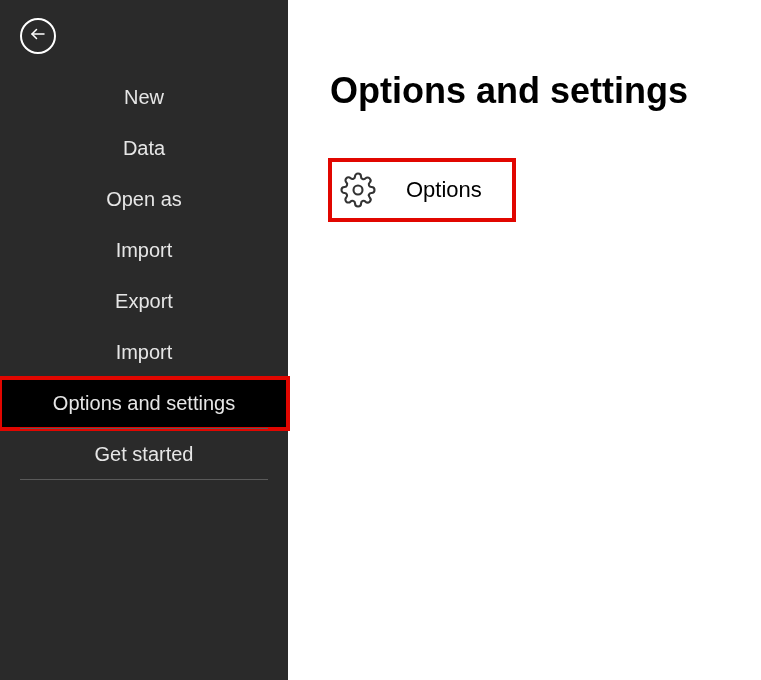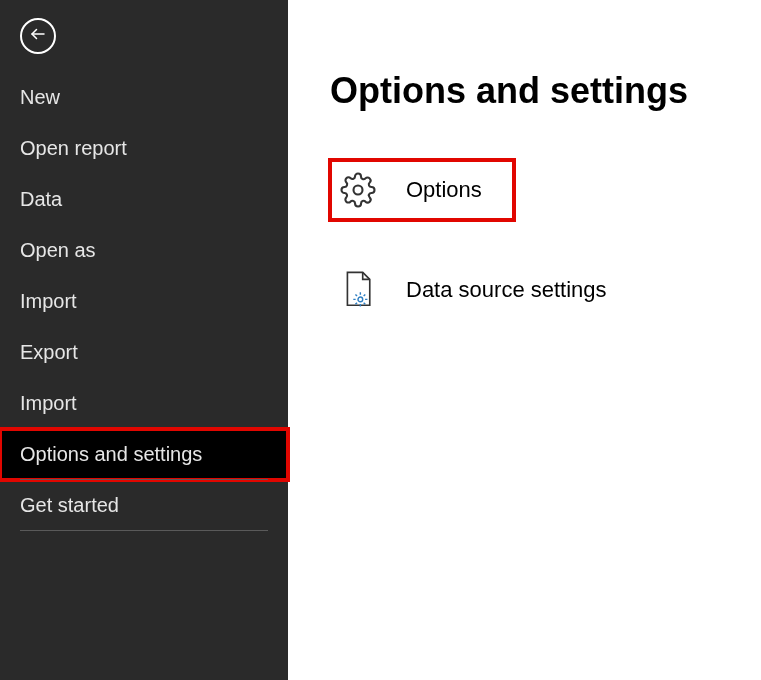--- a/index.html
+++ b/index.html
@@ -1,18 +1,18 @@
 <!DOCTYPE html>
 <html><head>
   <meta charset="utf-8">
   <style>
     * { margin:0; padding:0; box-sizing:border-box; }
     body { font-family:"Segoe UI",Arial,sans-serif; width:761px; height:680px; overflow:hidden; background:#fff; }
     .layout { display:flex; width:100%; height:100%; }
-    .sidebar { background:#2a2a2a; color:#e6e6e6; width:288px; height:100%; padding-top:12px; }
+    .sidebar { background:#2a2a2a; color:#e6e6e6; width:288px; height:100%; padding-top:12px;text-align:center; }
     .back-btn { width:36px; height:36px; border:2px solid #fff; border-radius:50%; display:flex; align-items:center; justify-content:center; margin:6px 0 18px 20px; cursor:pointer; }
     .back-btn svg { stroke:#fff; }
     .menu { list-style:none; }
     .menu li { padding:14px 20px; font-size:20px; cursor:pointer; position:relative; }
     .menu li.sep::after { content:""; position:absolute; left:0; right:0; bottom:0; height:1px; background:#5a5a5a; margin:0 20px; }
     .menu li.active { background:#000; }
     .panel { flex:1; padding:70px 30px 0 42px; }
     .panel-title { font-size:36px; font-weight:600; margin-bottom:48px; }
     .option-item { display:flex; align-items:center; gap:28px; padding:10px 8px; margin-bottom:40px; width:fit-content; cursor:pointer; }
     .option-item span { font-size:22px; }
@@ -27,21 +27,20 @@
     <div class="back-btn">
       <span>
         <svg width="18" height="18" viewBox="0 0 24 24" fill="none" stroke-width="2" stroke-linecap="round" stroke-linejoin="round">
             <line x1="20" y1="12" x2="4" y2="12"></line>
             <polyline points="10 18 4 12 10 6"></polyline>
           </svg>
       </span>
     </div>
     <ul class="menu">
       <li><span>New</span></li>
-      <li><span>Open report</span></li>
       <li><span>Data</span></li>
       <li><span>Open as</span></li>
       <li><span>Import</span></li>
       <li><span>Export</span></li>
       <li class="sep"><span>Import</span></li>
       <li class="active sep highlight-red"><span>Options and settings</span></li>
       <li class="sep"><span>Get started</span></li>
     </ul>
   </div>
 
@@ -51,27 +50,14 @@
     <div class="option-item highlight-red" style="padding-right:32px;">
       <span class="option-icon">
         <svg width="36" height="36" viewBox="0 0 24 24" fill="none" stroke="#333" stroke-width="1.4">
             <circle cx="12" cy="12" r="3"></circle>
             <path d="M19.4 15a1.7 1.7 0 0 0 .34 1.87l.06.06a2 2 0 1 1-2.83 2.83l-.06-.06a1.7 1.7 0 0 0-1.87-.34 1.7 1.7 0 0 0-1 1.56V21a2 2 0 0 1-4 0v-.09a1.7 1.7 0 0 0-1.11-1.55 1.7 1.7 0 0 0-1.87.34l-.06.06a2 2 0 1 1-2.83-2.83l.06-.06a1.7 1.7 0 0 0 .34-1.87 1.7 1.7 0 0 0-1.56-1H3a2 2 0 0 1 0-4h.09a1.7 1.7 0 0 0 1.55-1.11 1.7 1.7 0 0 0-.34-1.87l-.06-.06a2 2 0 1 1 2.83-2.83l.06.06a1.7 1.7 0 0 0 1.87.34H9a1.7 1.7 0 0 0 1-1.56V3a2 2 0 0 1 4 0v.09a1.7 1.7 0 0 0 1 1.56 1.7 1.7 0 0 0 1.87-.34l.06-.06a2 2 0 1 1 2.83 2.83l-.06.06a1.7 1.7 0 0 0-.34 1.87V9a1.7 1.7 0 0 0 1.56 1H21a2 2 0 0 1 0 4h-.09a1.7 1.7 0 0 0-1.56 1z"></path>
           </svg>
       </span>
       <span>Options</span>
     </div>
 
-    <div class="option-item">
-      <span class="option-icon">
-        <svg width="36" height="40" viewBox="0 0 28 34">
-          <path d="M5 2 H18 L24 8 V30 H5 Z" fill="none" stroke="#333" stroke-width="1.4"></path>
-          <path d="M18 2 V8 H24" fill="none" stroke="#333" stroke-width="1.4"></path>
-          <g transform="translate(9,18)">
-            <circle cx="7" cy="7" r="2" fill="none" stroke="#2f7fc2" stroke-width="1.2"></circle>
-            <path d="M7 1 L7 3 M7 11 L7 13 M1 7 L3 7 M11 7 L13 7 M2.8 2.8 L4.2 4.2 M9.8 9.8 L11.2 11.2 M11.2 2.8 L9.8 4.2 M4.2 9.8 L2.8 11.2" stroke="#2f7fc2" stroke-width="1.2"></path>
-          </g>
-        </svg>
-      </span>
-      <span>Data source settings</span>
-    </div>
   </div>
 </div>
 
 </body></html>

